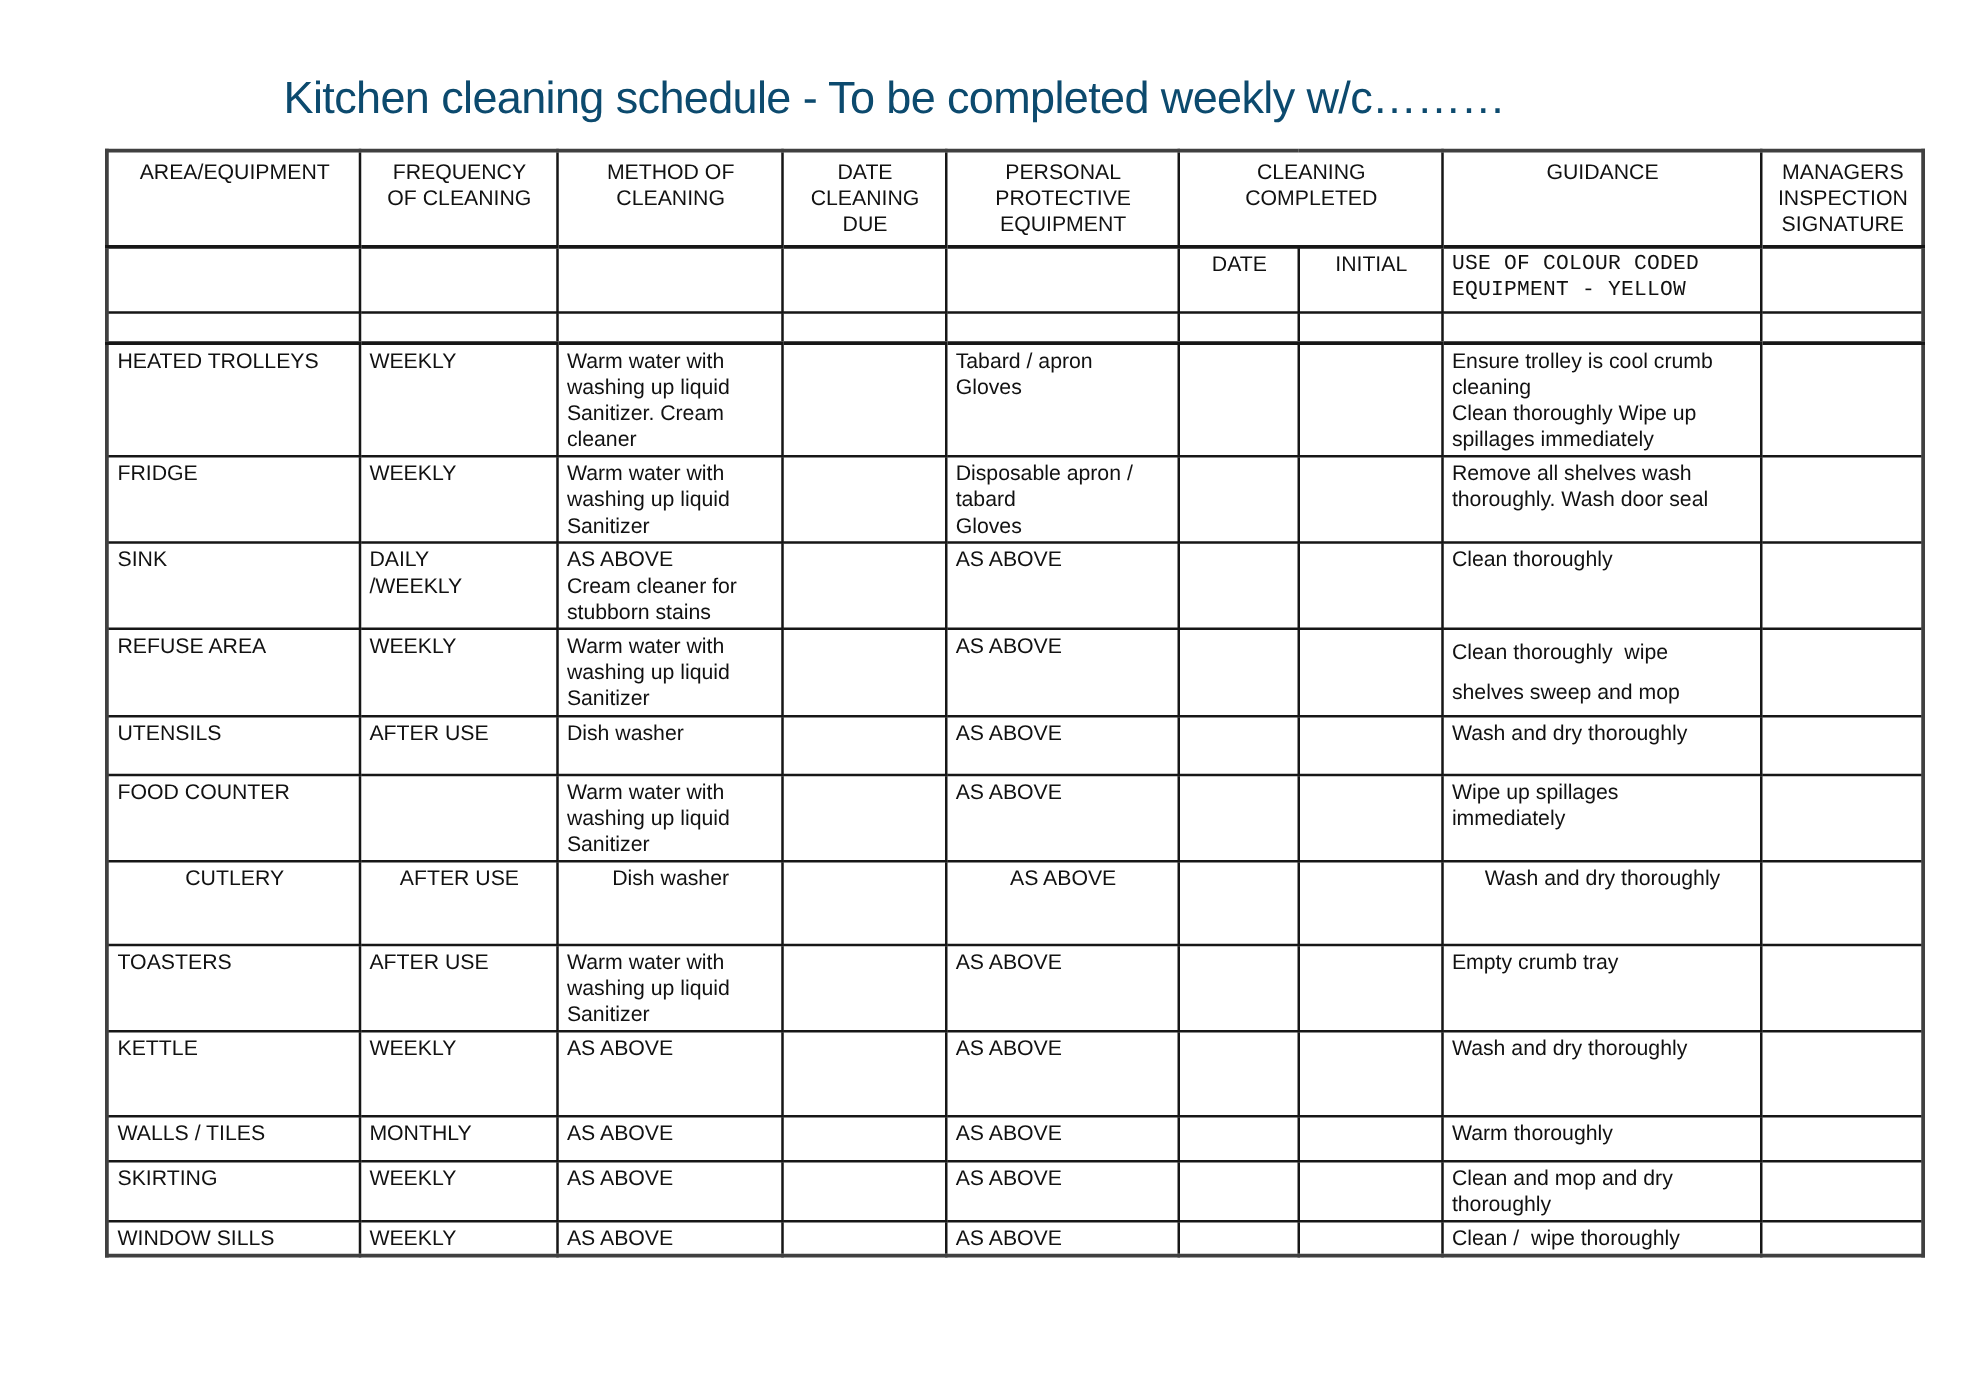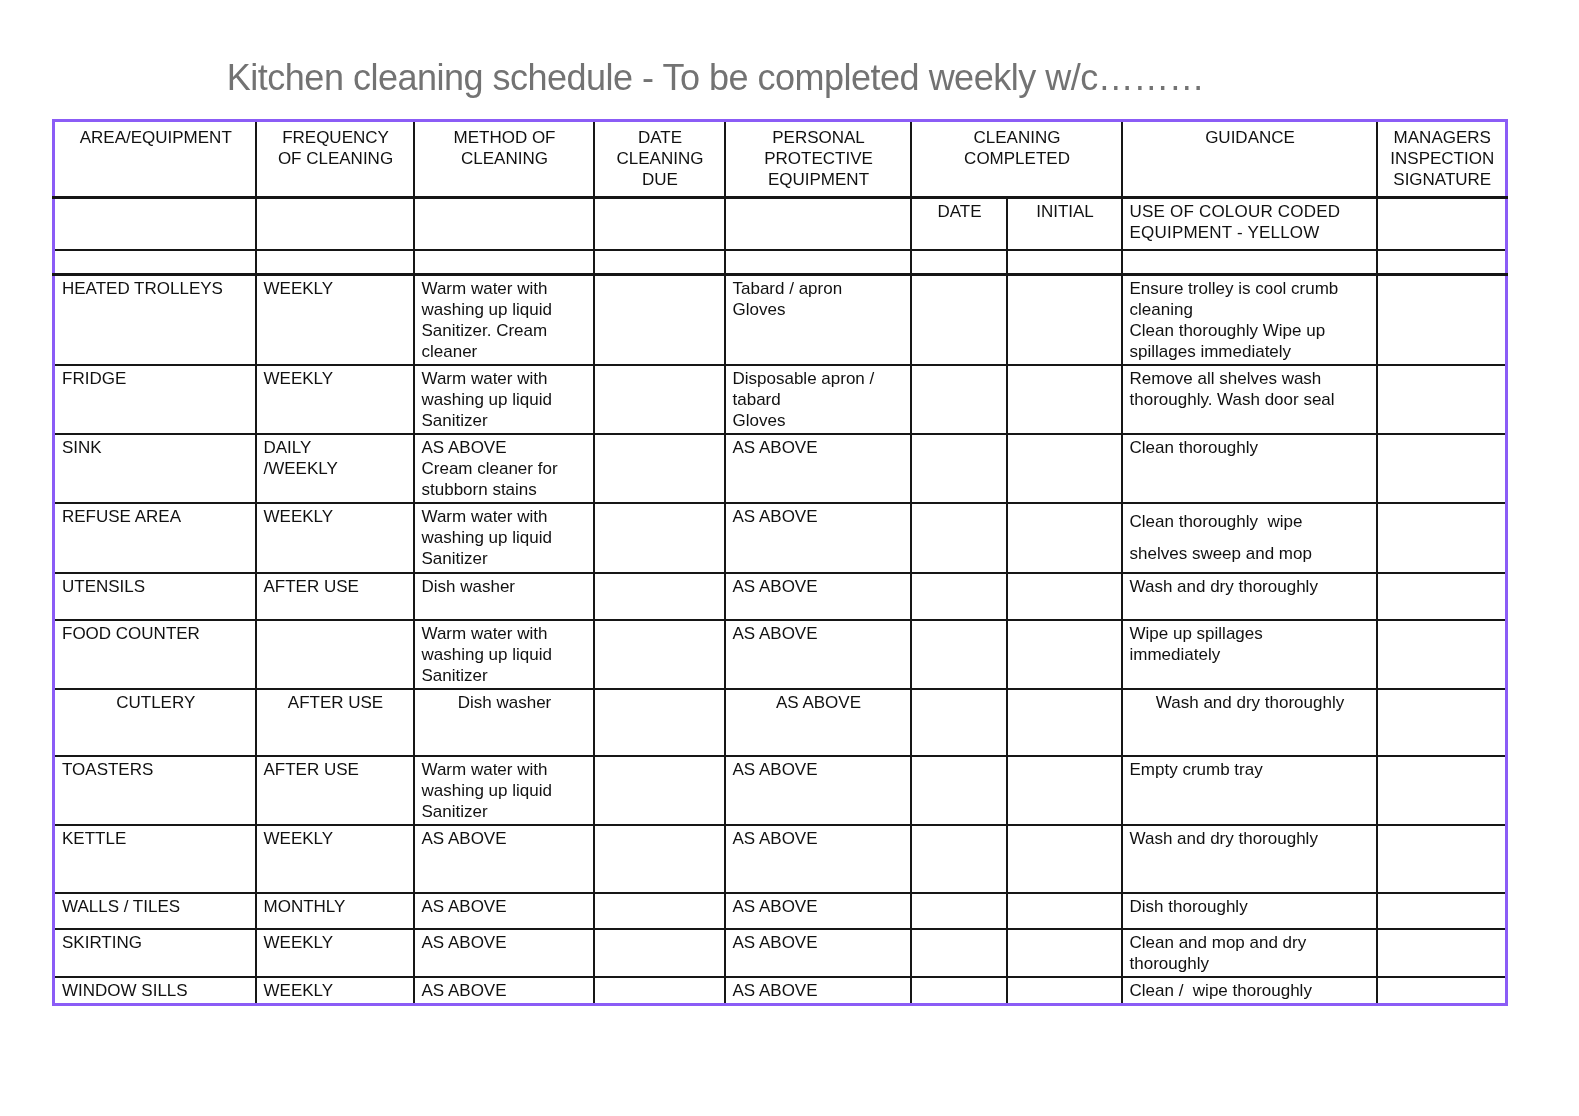--- a/index.html
+++ b/index.html
@@ -20,28 +20,28 @@
     width: 1453px;
     margin-left: 84px;
     box-sizing: border-box;
     padding-right: 190px;
     text-align: center;
     font-size: 36px;
     line-height: 40px;
     letter-spacing: -0.5px;
     white-space: nowrap;
     margin-bottom: 21px;
-    color: #737373;
+    color: #0c4a6e;
   }
   table.schedule {
     border-collapse: collapse;
     table-layout: fixed;
     width: 1453px;
-    margin-left: 52px;
-    border: 3px solid #8b5cf6;
+    margin-left: 84px;
+    border: 3px solid #404040;
   }
   .schedule th, .schedule td {
     border: 2px solid #161616;
     vertical-align: top;
     font-size: 17px;
     line-height: 21px;
     padding: 2px 5px 2px 7px;
     white-space: pre-wrap;
     overflow: hidden;
     font-weight: normal;
@@ -59,20 +59,21 @@
   .schedule thead tr.sub-header td.centered {
     text-align: center;
   }
   .schedule thead tr.spacer-row td {
     height: 18px;
     border-bottom-width: 3px;
   }
   .guidance-note {
     font-weight: bold;
     letter-spacing: 0.2px;
+    font-family: Liberation Mono, monospace;
   }
   
   tbody tr:nth-child(1)  td { height: 82px; }
   tbody tr:nth-child(2)  td { height: 62px; }
   tbody tr:nth-child(3)  td { height: 62px; }
   tbody tr:nth-child(4)  td { height: 61px; }
   tbody tr:nth-child(5)  td { height: 41px; }
   tbody tr:nth-child(6)  td { height: 19px; }
   tbody tr:nth-child(7)  td { height: 61px; text-align: center; }
   tbody tr:nth-child(8)  td { height: 19px; }
@@ -273,21 +274,21 @@
     <td data-field="signature"></td>
   </tr>
       <tr>
     <td data-field="area">WALLS / TILES</td>
     <td data-field="frequency">MONTHLY</td>
     <td data-field="method">AS ABOVE</td>
     <td data-field="date_due"></td>
     <td data-field="ppe">AS ABOVE</td>
     <td data-field="date"></td>
     <td data-field="initial"></td>
-    <td data-field="guidance">Dish thoroughly</td>
+    <td data-field="guidance">Warm thoroughly</td>
     <td data-field="signature"></td>
   </tr>
       <tr>
     <td data-field="area">SKIRTING</td>
     <td data-field="frequency">WEEKLY</td>
     <td data-field="method">AS ABOVE</td>
     <td data-field="date_due"></td>
     <td data-field="ppe">AS ABOVE</td>
     <td data-field="date"></td>
     <td data-field="initial"></td>

